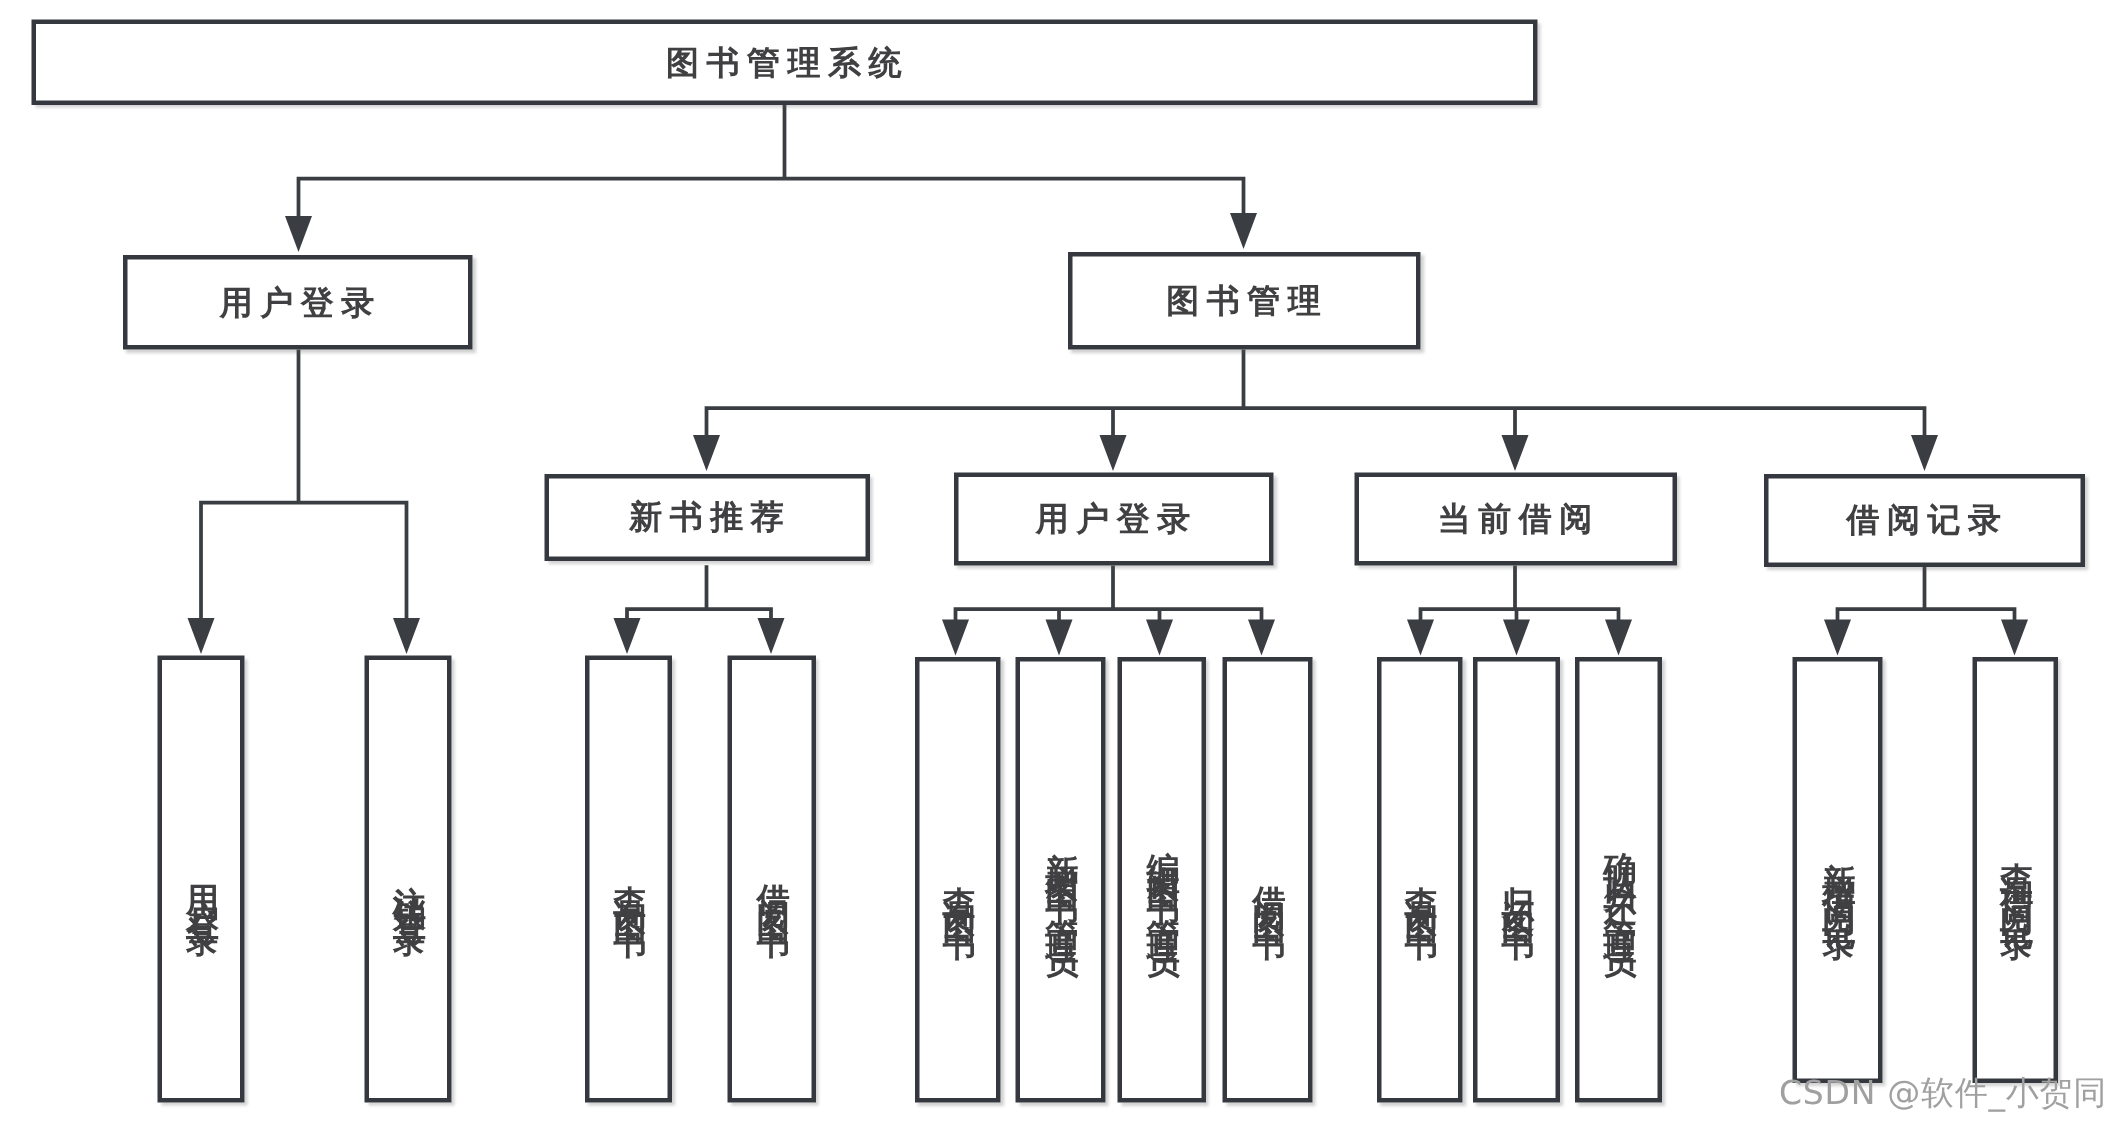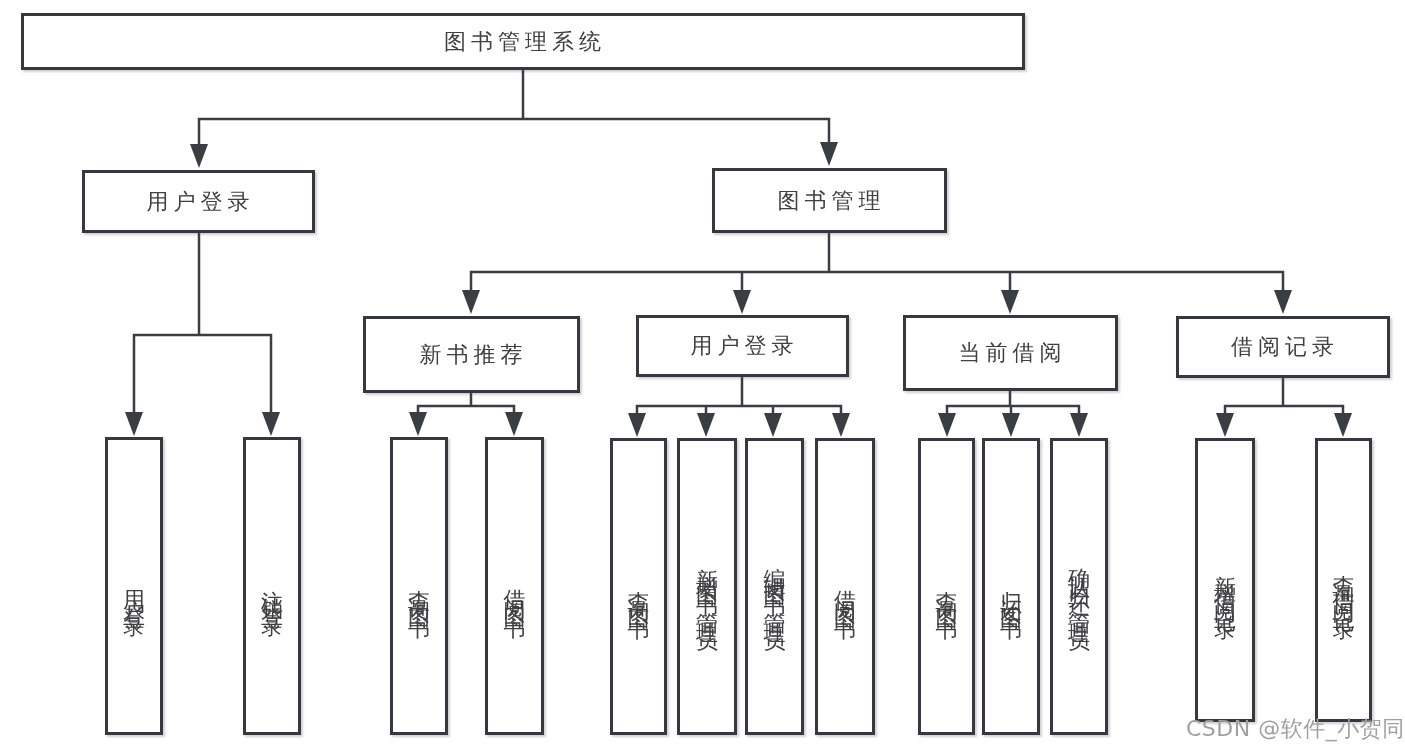--- a/index.html
+++ b/index.html
@@ -22,20 +22,21 @@
   .connectors .arrow{fill:var(--line);stroke:none;}
   .node{
     position:absolute;
     box-sizing:border-box;
     background:#fff;
     border:3px solid var(--border);
     display:flex;align-items:center;justify-content:center;
     color:var(--text);
     z-index:2;
     box-shadow:2px 2px 2px rgba(90,90,90,0.28);
+    font-weight:bold;
   }
   .node.h span{
     font-size:22px;
     letter-spacing:5px;
     white-space:nowrap;
     transform:translateX(2px);
   }
   .node.v span{
     writing-mode:vertical-rl;
     text-orientation:mixed;
@@ -120,27 +121,27 @@
     <span>图书管理系统</span>
   </div>
 
   <div class="node h" style="left:82px;top:170px;width:233px;height:63px;">
     <span>用户登录</span>
   </div>
   <div class="node h" style="left:712px;top:168px;width:235px;height:65px;">
     <span>图书管理</span>
   </div>
 
-  <div class="node h" style="left:363px;top:316px;width:217px;height:77px;">
+  <div class="node h" style="left:363px;top:316px;width:217px;height:58px;">
     <span>新书推荐</span>
   </div>
   <div class="node h" style="left:636px;top:315px;width:213px;height:62px;">
     <span>用户登录</span>
   </div>
-  <div class="node h" style="left:903px;top:315px;width:215px;height:76px;">
+  <div class="node h" style="left:903px;top:315px;width:215px;height:62px;">
     <span>当前借阅</span>
   </div>
   <div class="node h" style="left:1176px;top:316px;width:214px;height:62px;">
     <span>借阅记录</span>
   </div>
 
   <div class="node v" style="left:105px;top:437px;width:58px;height:298px;">
     <span>用户登录</span>
   </div>
   <div class="node v" style="left:243px;top:437px;width:58px;height:298px;">

